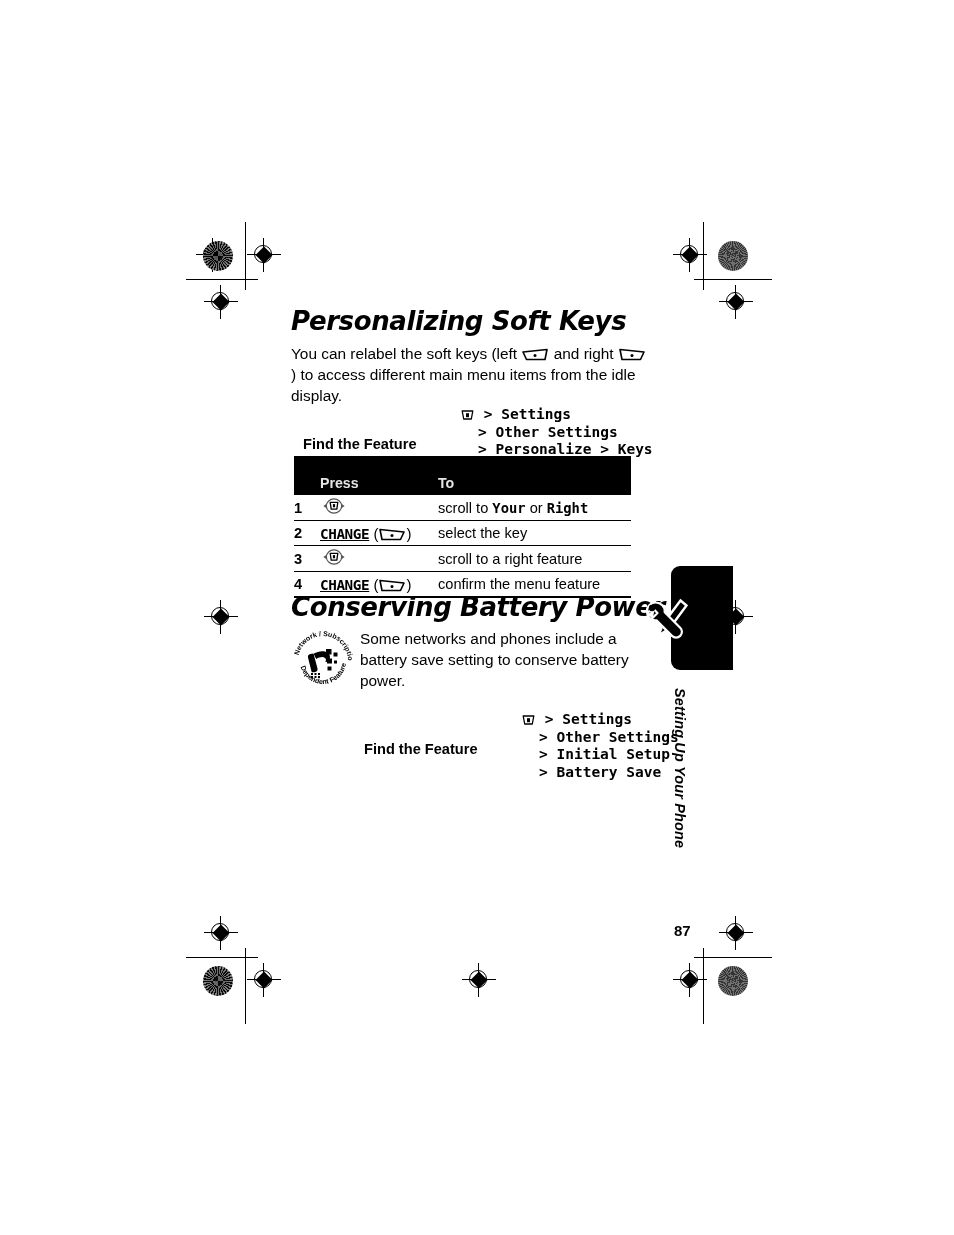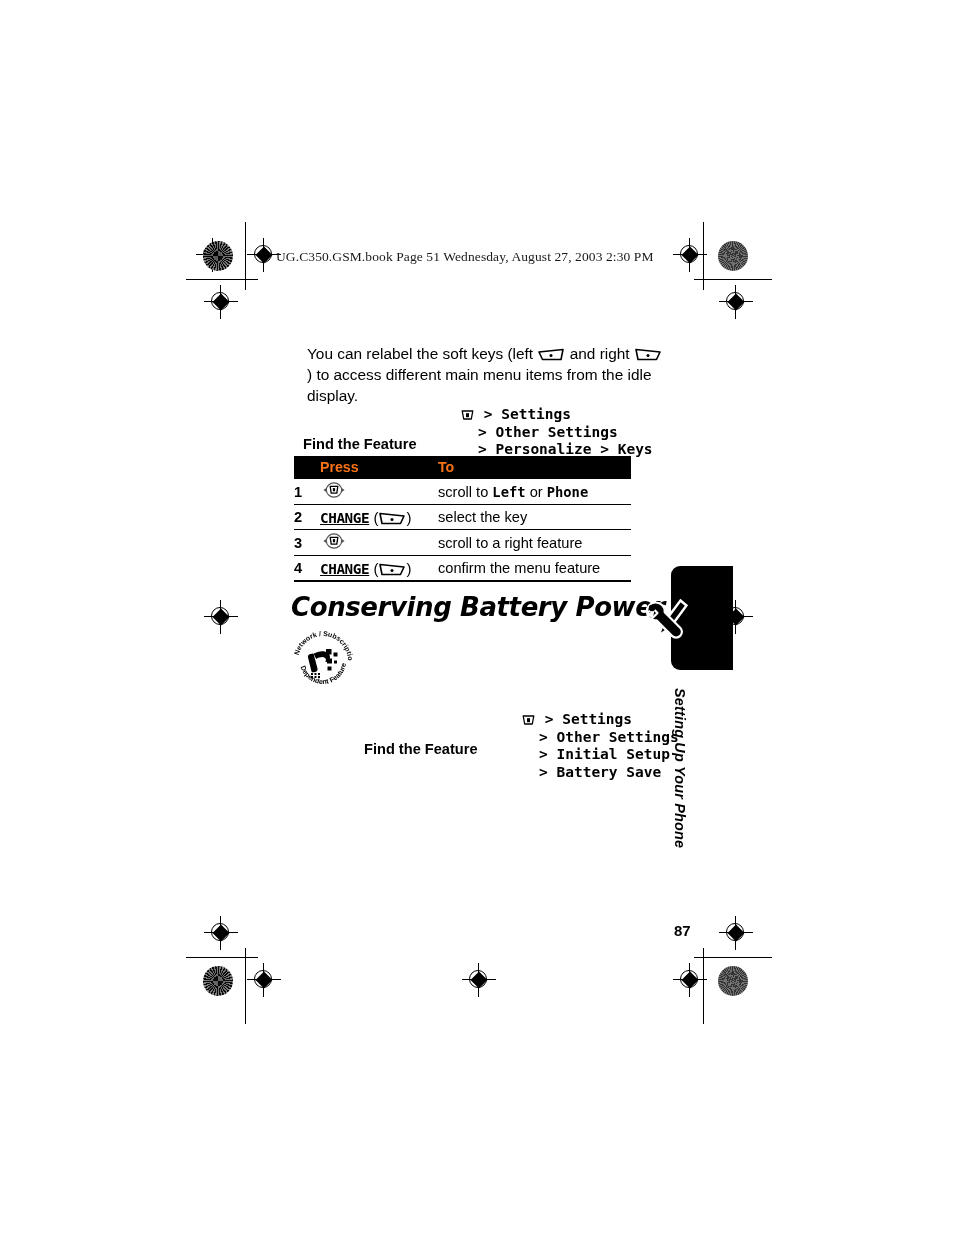--- a/index.html
+++ b/index.html
@@ -153,26 +153,26 @@
     top: 456px;
     width: 337px;
   }
   #steps-table table {
     border-collapse: collapse;
     width: 100%;
     table-layout: fixed;
   }
   #steps-table thead th {
     background: #000;
-    color: #f97316;
+    color: #e5e5e5;
     font-family: "Liberation Sans", sans-serif;
     font-weight: bold;
     font-size: 14.2px;
     text-align: left;
-    padding: 2px 0 4px 0;
+    padding: 18px 0 4px 0;
     height: 17px;
     vertical-align: middle;
   }
   #steps-table td {
     border-bottom: 1.1px solid #000;
     font-family: "Liberation Sans", sans-serif;
     font-size: 14.6px;
     vertical-align: middle;
     padding: 2px 0 2px 0;
     height: 20px;
@@ -358,24 +358,24 @@
   <div class="cmark h" style="left:186px; top:279px; width:72px;"></div>
   <div class="cmark h" style="left:694px; top:279px; width:78px;"></div>
   <div class="cmark h" style="left:186px; top:957px; width:72px;"></div>
   <div class="cmark h" style="left:694px; top:957px; width:78px;"></div>
 
   <div class="cmark v" style="left:245px; top:222px; height:68px;"></div>
   <div class="cmark v" style="left:703px; top:222px; height:68px;"></div>
   <div class="cmark v" style="left:245px; top:948px; height:76px;"></div>
   <div class="cmark v" style="left:703px; top:948px; height:76px;"></div>
 
-  <div id="hdr-text" style="left:276px; top:249px;">UG.C350.GSM.book  Page 51  Wednesday, August 27, 2003  2:30 PM</div>
-
-
-  <div class="body-text" style="left:291px; top:343px; width:356px;margin-left:16px;">
+
+  <div class="h1" style="left:291px; top:306px;">Personalizing Soft Keys</div>
+
+  <div class="body-text" style="left:291px; top:343px; width:356px;">
     <span>You can relabel the soft keys (left </span><span class="softkey"><svg width="28" height="13" viewBox="0 0 28 13">
         <path d="M2 4 L26 1.5 L24 11.5 L5.5 11.5 Z" fill="#fff" stroke="#000" stroke-width="1.6" stroke-linejoin="round"></path>
         <circle cx="14" cy="7.6" r="1.5" fill="#000"></circle>
       </svg></span><span> and right </span><span class="softkey"><svg width="28" height="13" viewBox="0 0 28 13">
         <path d="M2 1.5 L26 4 L22.5 11.5 L4 11.5 Z" fill="#fff" stroke="#000" stroke-width="1.6" stroke-linejoin="round"></path>
         <circle cx="14" cy="7.6" r="1.5" fill="#000"></circle>
       </svg></span><span>) to access different main menu items from the idle display.</span>
   </div>
 
   <div class="ff-label" style="left:303px; top:392px;">Find the Feature</div>
@@ -417,21 +417,21 @@
               <path d="M3.4 9 L7.2 6.2 L7.2 11.8 Z" fill="#555"></path>
               <path d="M24.6 9 L20.8 6.2 L20.8 11.8 Z" fill="#555"></path>
               <path d="M14 1.4 L11.4 5 L16.6 5 Z" fill="#555"></path>
               <path d="M14 16.6 L11.4 13 L16.6 13 Z" fill="#555"></path>
               <ellipse cx="14" cy="9" rx="7.6" ry="7.1" fill="#fff" stroke="#555" stroke-width="1.1"></ellipse>
               <path d="M10.2 5.4 L17.8 5.4 L16.8 12.2 L11.2 12.2 Z" fill="#fff" stroke="#000" stroke-width="1.3" stroke-linejoin="round"></path>
               <rect x="12.9" y="7.1" width="2.2" height="3.2" fill="#000"></rect>
             </svg></span>
           </td>
           <td>
-            <span>scroll to </span><span class="mono-inline">Left</span><span> or </span><span class="mono-inline">Phone</span>
+            <span>scroll to </span><span class="mono-inline">Your</span><span> or </span><span class="mono-inline">Right</span>
           </td>
         </tr>
 
         <tr>
           <td class="cell-num">2</td>
           <td>
             <span class="press-lbl">CHANGE</span><span class="press-paren"> (</span><span class="softkey"><svg width="28" height="13" viewBox="0 0 28 13">
                 <path d="M2 1.5 L26 4 L22.5 11.5 L4 11.5 Z" fill="#fff" stroke="#000" stroke-width="1.6" stroke-linejoin="round"></path>
                 <circle cx="14" cy="7.6" r="1.5" fill="#000"></circle>
               </svg></span><span class="press-paren">)</span>
@@ -530,20 +530,21 @@
       </g>
 
       <rect x="35" y="22" width="5.5" height="5.5" fill="#000"></rect>
       <rect x="42.5" y="25.5" width="4" height="4" fill="#000"></rect>
       <rect x="36" y="31.5" width="5" height="5" fill="#000"></rect>
       <rect x="43" y="33.5" width="3" height="3" fill="#000"></rect>
       <rect x="36.5" y="39.5" width="4" height="4" fill="#000"></rect>
     </svg>
   </div>
 
+  <div id="note-text">Some networks and phones include a battery save setting to conserve battery power.</div>
 
   <div class="ff-label" style="left:364px; top:697px;">Find the Feature</div>
 
   <div class="ff-path" style="left:521px; top:696px;">
     <div>
       <span class="menukey"><svg width="15" height="12" viewBox="0 0 15 12">
         <path d="M2.2 2 L12.8 2 L11.3 10 L3.7 10 Z" fill="#fff" stroke="#000" stroke-width="1.3" stroke-linejoin="round"></path>
         <rect x="6" y="4.2" width="3" height="4" fill="#000"></rect>
       </svg></span> <span>&gt; Settings</span>
     </div>

